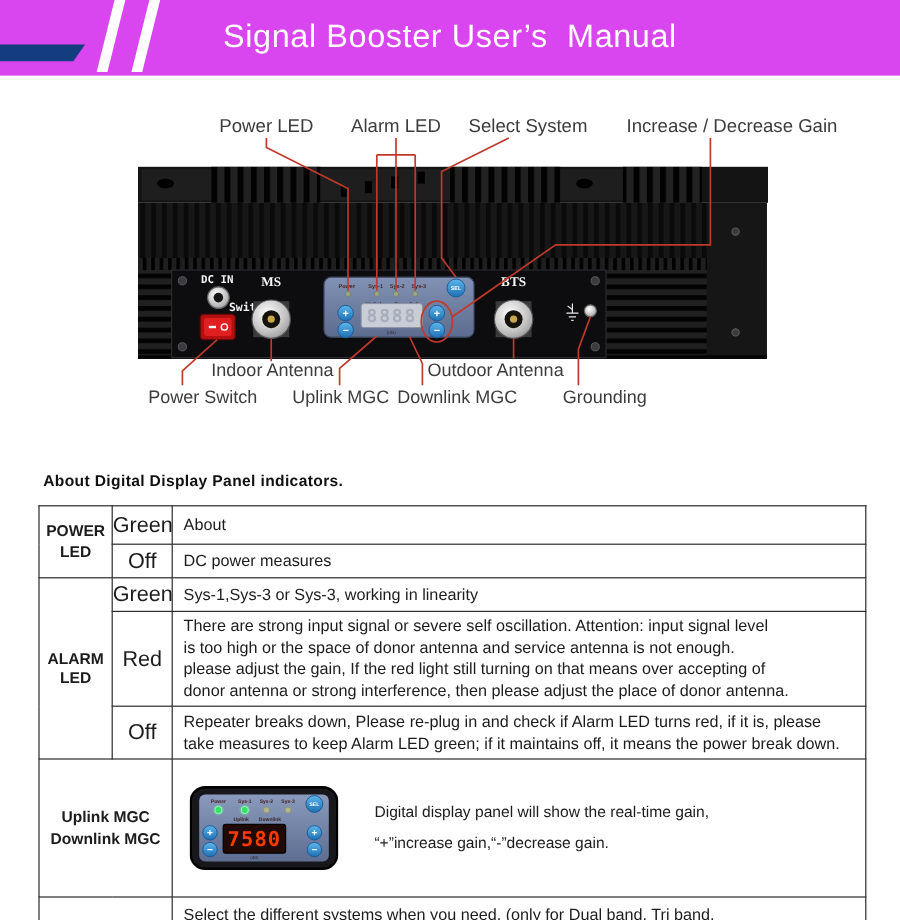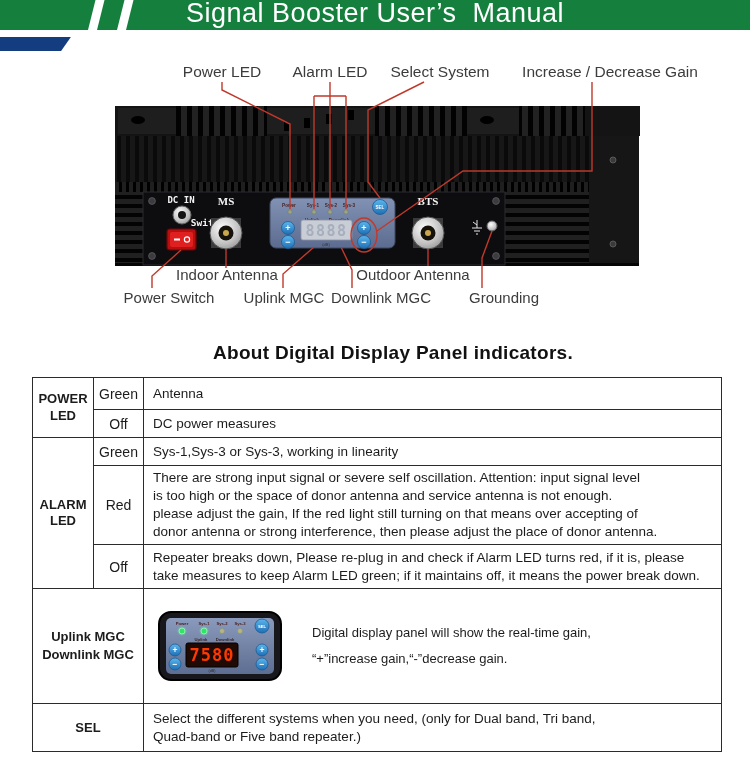--- a/index.html
+++ b/index.html
@@ -1,20 +1,20 @@
 <!DOCTYPE html>
 <html><head>
 <meta charset="utf-8">
 <style>
   * { margin:0; padding:0; box-sizing:border-box; }
   html,body { width:750px; background:#fff; font-family:"Liberation Sans", sans-serif; }
   body { height:767px; overflow:hidden; position:relative; }
 
   
-  .header { position:relative; height:30px; background:#15803d; overflow:visible; z-index:5; }
+  .header { position:relative; height:63px; background:#d946ef; overflow:visible; z-index:5; }
   .header .wedge { position:absolute; left:-12px; top:37px; width:78px; height:14px;
                    background:#133d7e; transform:skewX(-35deg); }
   .header .stripe { position:absolute; top:0; width:9px; height:60px; background:#fff;
                     transform:skewX(-14deg); }
   .header .stripe.s1 { left:88px; }
   .header .stripe.s2 { left:117px; }
   .header .title { position:absolute; left:50%; top:50%; transform:translate(-50%,-54%);
                    color:#fff; font-size:27px; letter-spacing:.5px; white-space:pre; }
 
   
@@ -22,32 +22,32 @@
   .figure svg { display:block; }
   .callout { font-size:15.5px; fill:#3c3c3c; }
   .callout2 { font-size:15px; fill:#3c3c3c; }
   .leader { stroke:#c0392b; stroke-width:1.4; fill:none; }
   .devtxt { fill:#f2f2f2; font-family:"DejaVu Sans Mono", monospace; font-weight:bold; }
   .serif  { fill:#f5f5f5; font-family:"Liberation Serif", serif; font-weight:bold; }
   .paneltxt { fill:#4a2222; font-weight:bold; }
   .btnsym { fill:#fff; font-weight:bold; }
 
   
-  .section-heading { margin:8px 0 0 36px; font-size:19px; font-weight:bold; color:#111;
-                     letter-spacing:.3px;text-align:center; }
+  .section-heading { margin:26px 0 0 36px; font-size:13px; font-weight:bold; color:#111;
+                     letter-spacing:.3px; }
 
   
   table.spec { border-collapse:collapse; margin:13px 0 0 32px; width:690px;
                table-layout:fixed; }
   table.spec td { border:1.6px solid #2b2b2b; color:#1c1c1c; vertical-align:middle; }
   td.lab  { width:61px; text-align:center; font-weight:bold; font-size:13px;
             line-height:1.25; white-space:pre-line; }
   td.lab2 { width:111px; text-align:center; font-weight:bold; font-size:13px;
             line-height:1.35; white-space:pre-line; }
-  td.state { width:50px; text-align:center; font-size:14px; }
+  td.state { width:50px; text-align:center; font-size:18px; }
   td.desc { font-size:13.5px; padding:3px 8px 3px 9px; line-height:18px;
             white-space:pre-line; }
   td.desc-flex { padding:4px 8px 4px 14px; }
   .mgc-wrap { display:flex; align-items:center; gap:30px; }
   .mgc-text { font-size:13px; line-height:26px; white-space:pre-line; color:#1c1c1c; }
 </style>
 </head>
 <body>
 
 <div class="header">
@@ -221,21 +221,21 @@
 </div>
 
 <div class="section-heading">About Digital Display Panel indicators.</div>
 
 <table class="spec">
   <tbody>
       <tr style="height:32px;">
     <td class="lab" rowspan="2">POWER
 LED</td>
     <td class="state">Green</td>
-    <td class="desc">Antenna</td>
+    <td class="desc">About</td>
   </tr>
   <tr style="height:28px;">
     <td class="state">Off</td>
     <td class="desc">DC power measures</td>
   </tr>
   <tr style="height:28px;">
     <td class="lab" rowspan="3">ALARM
 LED</td>
     <td class="state">Green</td>
     <td class="desc">Sys-1,Sys-3 or Sys-3, working in linearity</td>

